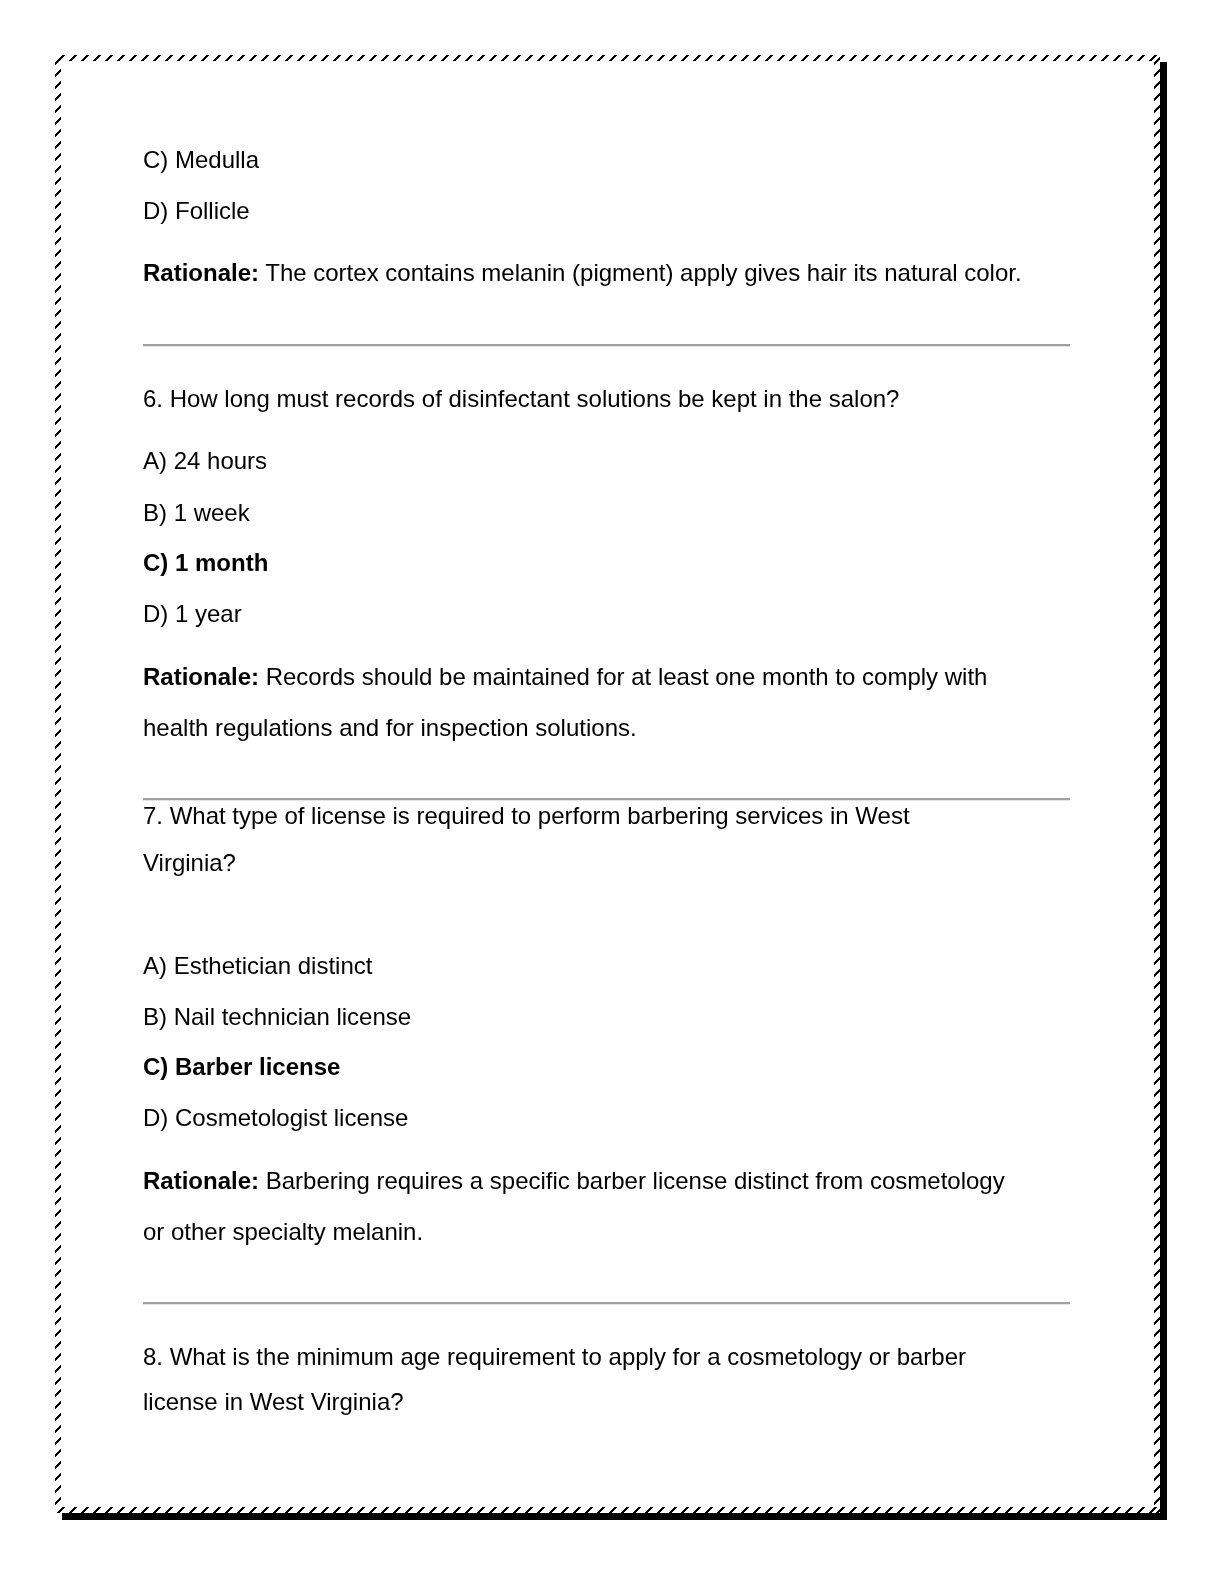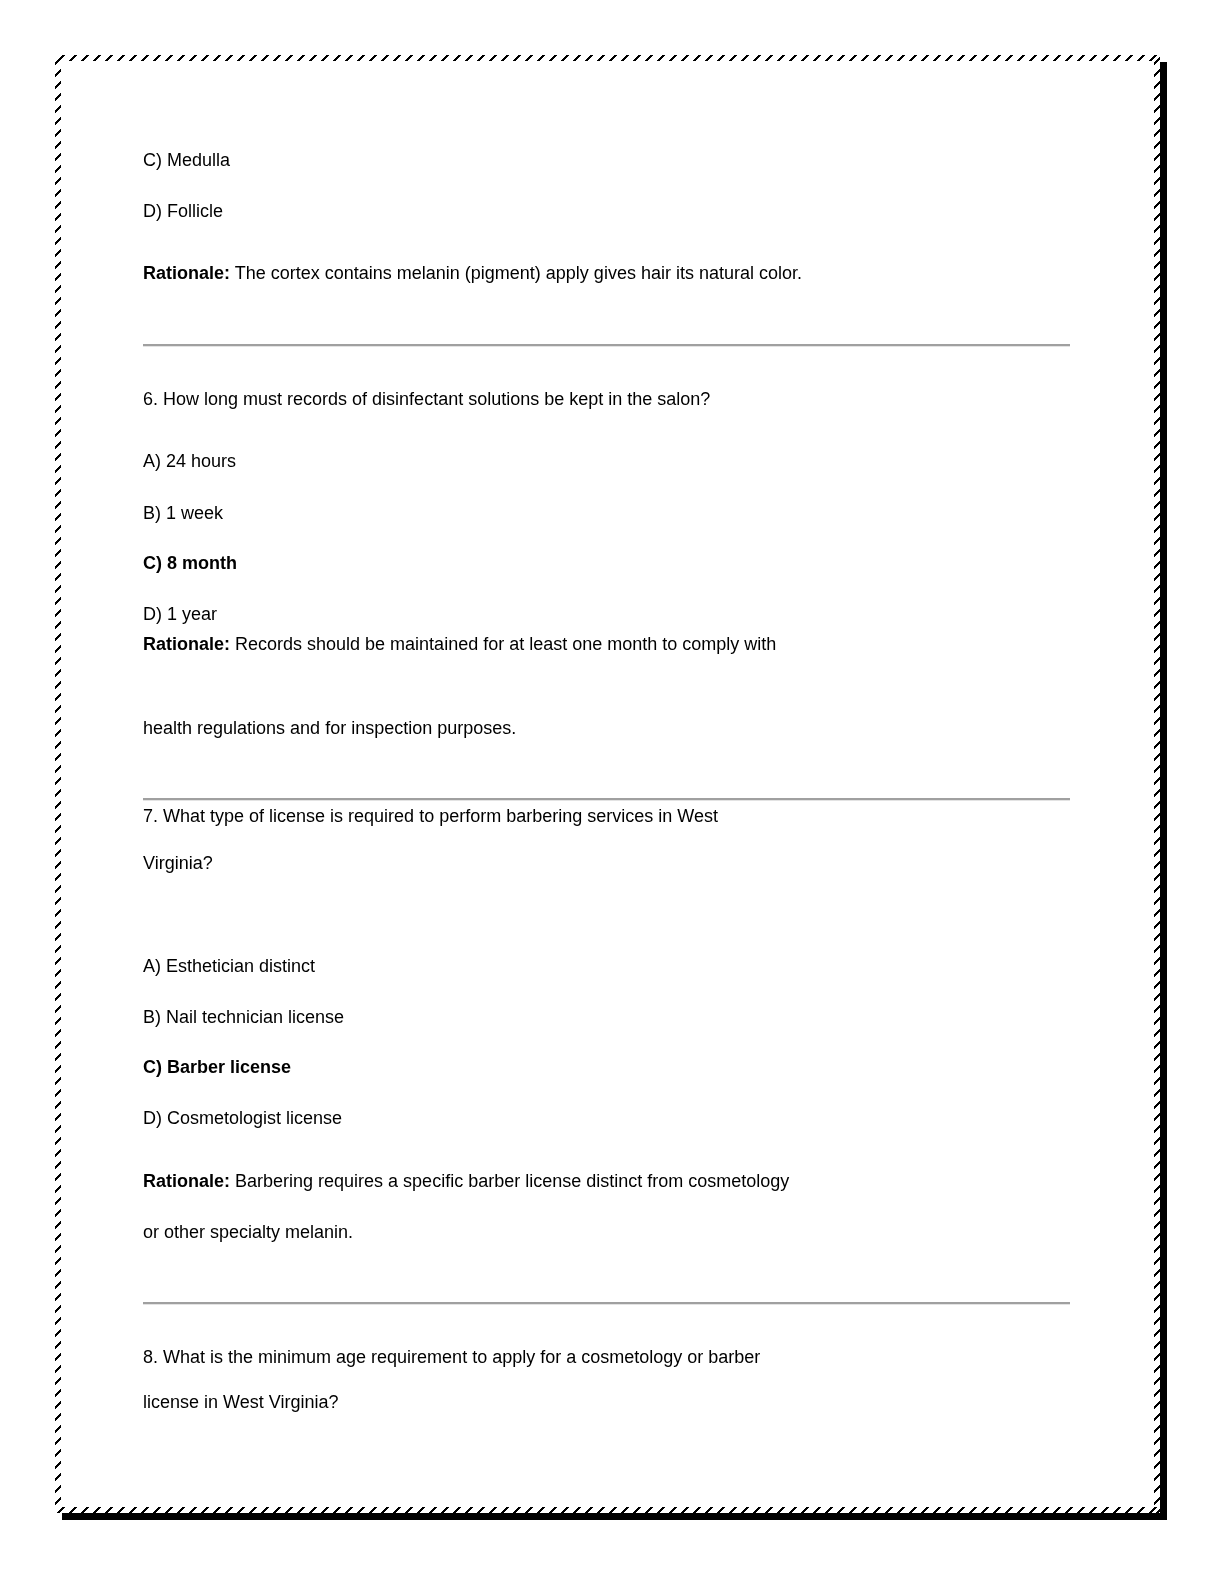--- a/index.html
+++ b/index.html
@@ -49,21 +49,21 @@
       background-image: linear-gradient(135deg, transparent 0 40%, #000 40% 60%, transparent 60% 100%);
       background-size: 6px 12px;
       background-repeat: repeat-y;
     }
     .edge-left { left: 0; }
     .edge-right { right: 0; }
 
     .line {
       position: absolute;
       left: 143px;
-      font-size: 18px;
+      font-size: 24px;
       line-height: 28px;
       white-space: nowrap;
     }
     .bold { font-weight: bold; }
     .separator {
       position: absolute;
       left: 143px;
       width: 927px;
       height: 3px;
       border-top: 2px solid #a0a0a0;
@@ -89,26 +89,26 @@
 <div class="line" style="top:197px">D) Follicle</div>
 <div class="line" style="top:259px">
   <span class="bold">Rationale:</span><span> The cortex contains melanin (pigment) apply gives hair its natural color.</span>
 </div>
 
 <div class="separator" style="top:344px"></div>
 
 <div class="line q-title" style="top:385px">6. How long must records of disinfectant solutions be kept in the salon?</div>
 <div class="line" style="top:447px">A) 24 hours</div>
 <div class="line" style="top:499px">B) 1 week</div>
-<div class="line bold" style="top:549px">C) 8 month</div>
+<div class="line bold" style="top:549px">C) 1 month</div>
 <div class="line" style="top:600px">D) 1 year</div>
-<div class="line" style="top:630px">
+<div class="line" style="top:663px">
   <span class="bold">Rationale:</span><span> Records should be maintained for at least one month to comply with</span>
 </div>
-<div class="line" style="top:714px">health regulations and for inspection purposes.</div>
+<div class="line" style="top:714px">health regulations and for inspection solutions.</div>
 
 <div class="separator" style="top:798px"></div>
 
 <div class="line q-title" style="top:802px">7. What type of license is required to perform barbering services in West</div>
 <div class="line q-title" style="top:849px">Virginia?</div>
 <div class="line" style="top:952px">A) Esthetician distinct</div>
 <div class="line" style="top:1003px">B) Nail technician license</div>
 <div class="line bold" style="top:1053px">C) Barber license</div>
 <div class="line" style="top:1104px">D) Cosmetologist license</div>
 <div class="line" style="top:1167px">

